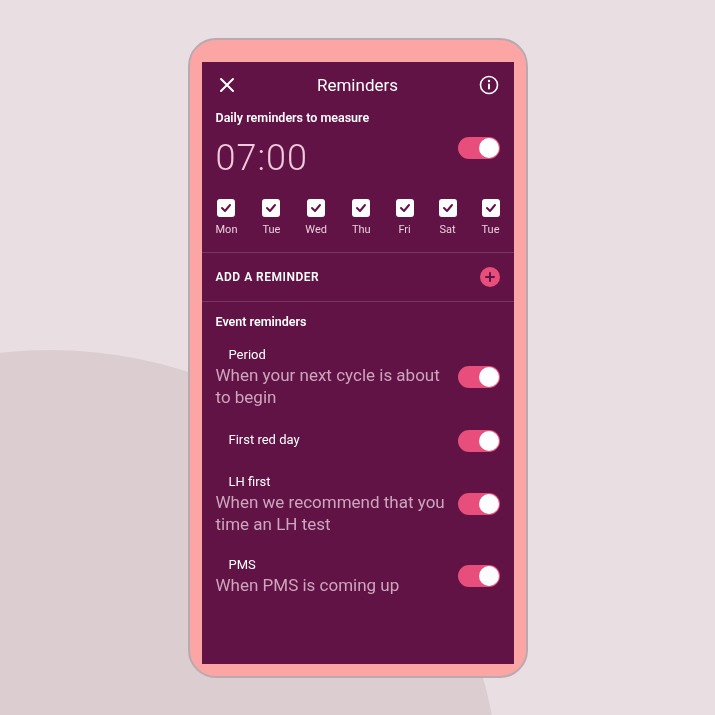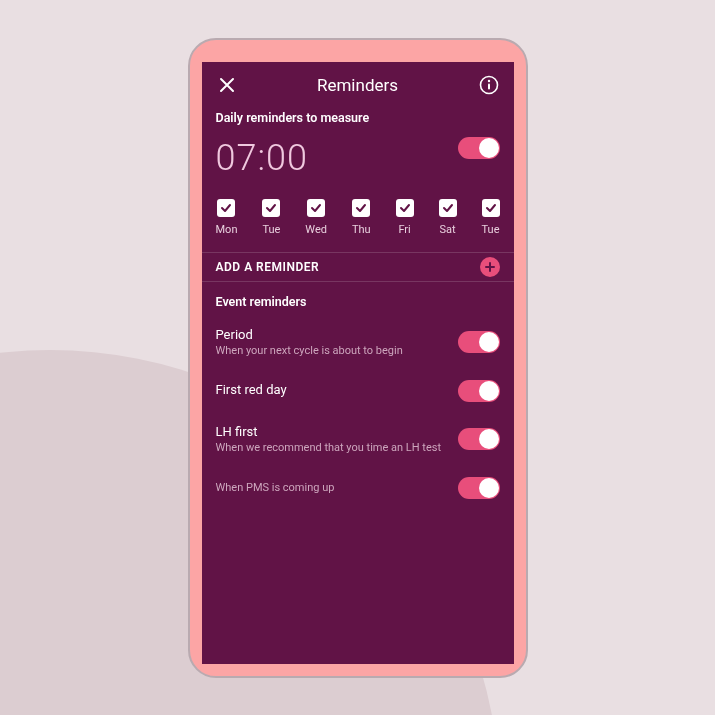--- a/index.html
+++ b/index.html
@@ -126,21 +126,21 @@
   }
   .divider {
     height: 1px;
     background: rgba(255,255,255,0.15);
     margin: 0;
   }
   .add-row {
     display: flex;
     align-items: center;
     justify-content: space-between;
-    padding: 4px 14px;
+    padding: 14px 14px;
     cursor: pointer;
   }
   .add-row .label {
     font-size: 12px;
     font-weight: 600;
     letter-spacing: 0.5px;
   }
   .plus-circle {
     width: 20px;
     height: 20px;
@@ -165,23 +165,24 @@
     gap: 12px;
   }
   .event-text {
     flex: 1;
     min-width: 0;
   }
   .event-title {
     font-size: 13px;
     font-weight: 400;
     margin-bottom: 2px;
+    margin-left: 13px;
   }
   .event-desc {
-    font-size: 11px;
+    font-size: 17px;
     color: #cda6bd;
     line-height: 1.3;
   }
 </style>
 </head>
 <body>
 
 <div class="bg-curve"></div>
 
 <div class="phone-frame">
@@ -310,20 +311,21 @@
         <div class="event-title">LH first</div>
         <div class="event-desc">When we recommend that you time an LH test</div>
       </div>
       <div class="toggle">
           <div class="knob"></div>
         </div>
     </div>
 
     <div class="event-row">
       <div class="event-text">
+        <div class="event-title">PMS</div>
         <div class="event-desc">When PMS is coming up</div>
       </div>
       <div class="toggle">
           <div class="knob"></div>
         </div>
     </div>
 
 
   </div>
 </div>

